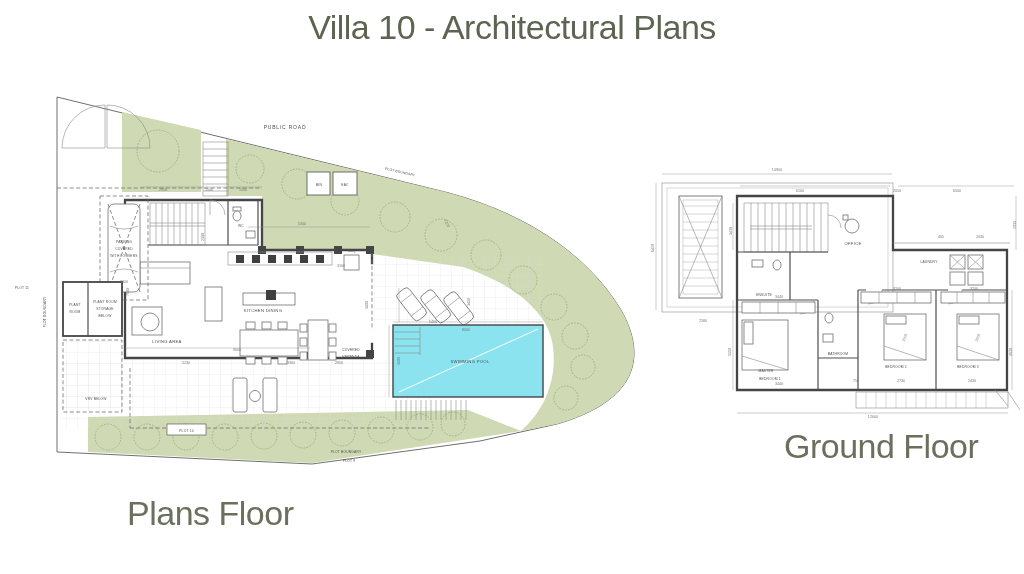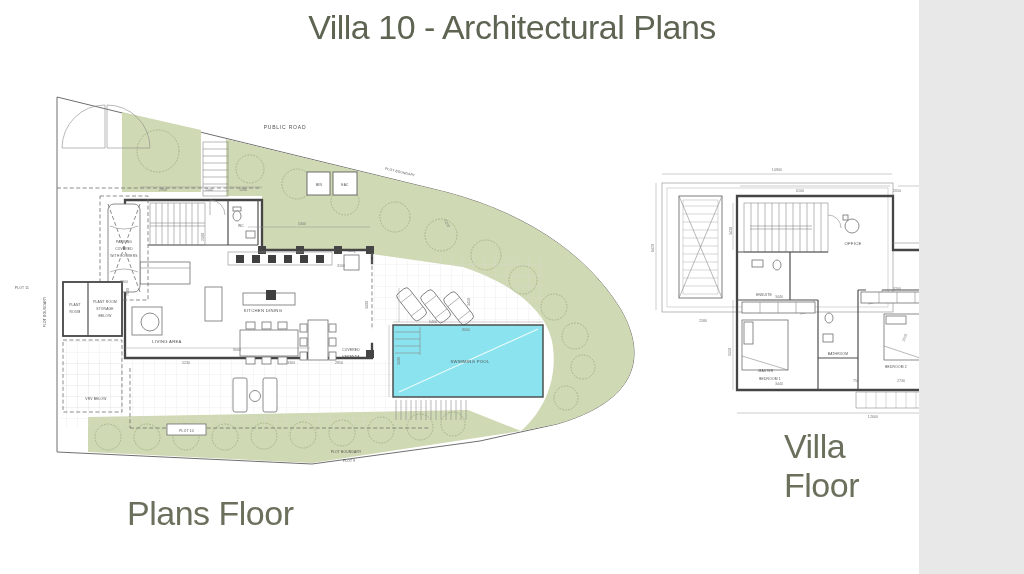--- a/index.html
+++ b/index.html
@@ -1,17 +1,17 @@
 <!DOCTYPE html>
 <html><head>
 <meta charset="utf-8">
 <style>
   html,body{margin:0;padding:0;background:#e8e8e8;}
-  .sheet{position:relative;width:898px;height:574px;background:#ffffff;overflow:hidden;
-         font-family:"Liberation Sans", sans-serif;padding-left:21px;}
+  .sheet{position:relative;width:1024px;height:574px;background:#ffffff;overflow:hidden;
+         font-family:"Liberation Sans", sans-serif;}
   .big-title{position:absolute;top:8px;left:0;width:1024px;text-align:center;
              font-size:34px;letter-spacing:-0.5px;color:#5d6452;font-weight:400;}
   .floor-caption{position:absolute;font-size:34px;color:#6b705d;letter-spacing:-0.5px;font-weight:400;}
   .cap-ground{left:127px;top:494px;}
   .cap-first{left:784px;top:427px;}
   svg text{font-family:"Liberation Sans", sans-serif;fill:#5a5a5a;}
   .lbl{font-size:4.2px;text-anchor:middle;letter-spacing:.3px;fill:#4f4f4f;}
   .lbl-lg{font-size:5px;text-anchor:middle;letter-spacing:.8px;fill:#4f4f4f;}
   .lbl-sm{font-size:3.3px;text-anchor:middle;letter-spacing:.2px;fill:#4f4f4f;}
   .dim{font-size:3.7px;text-anchor:middle;fill:#7a7a7a;}
@@ -374,14 +374,14 @@
       <text class="dim" x="901" y="382">2730</text>
       <text class="dim" x="972" y="382">2430</text>
       <text class="dim" x="856" y="382">750</text>
       <text class="dim" x="873" y="418">12600</text>
       <text class="dim" x="1012" y="352" transform="rotate(-90 1012 352)">4630</text>
       <text class="dim" x="1016" y="225" transform="rotate(-90 1016 225)">2935</text>
     </g>
   </svg>
 
   <div class="floor-caption cap-ground">Plans Floor</div>
-  <div class="floor-caption cap-first">Villa Floor</div>
+  <div class="floor-caption cap-first">Ground Floor</div>
 </div>
 
 </body></html>

